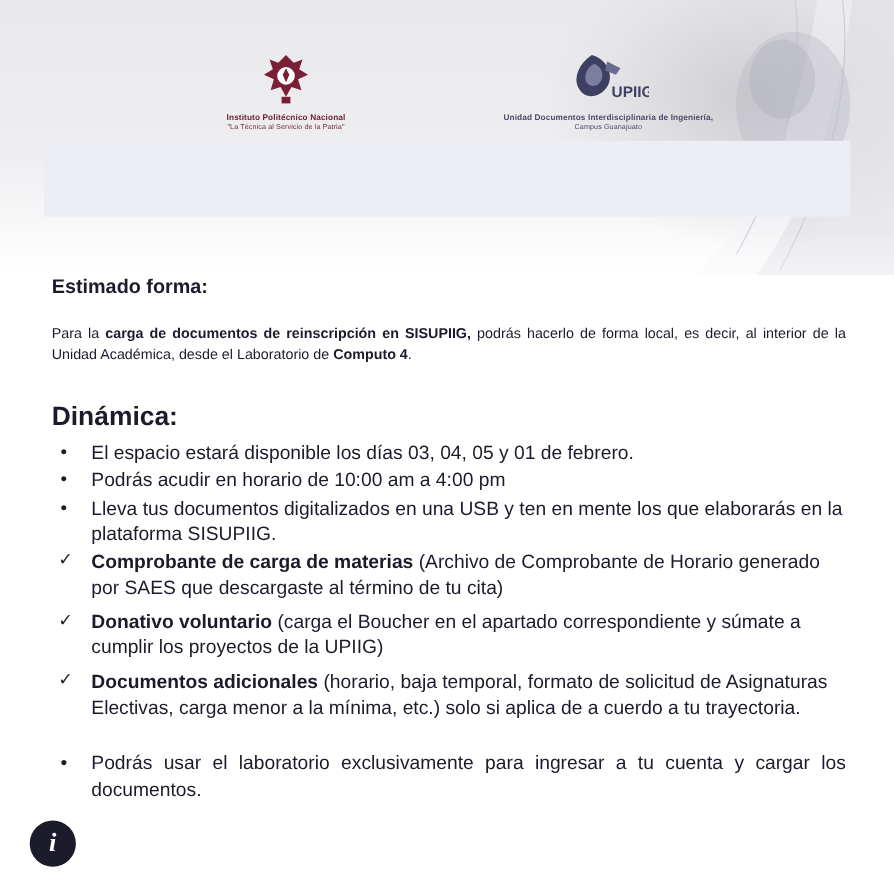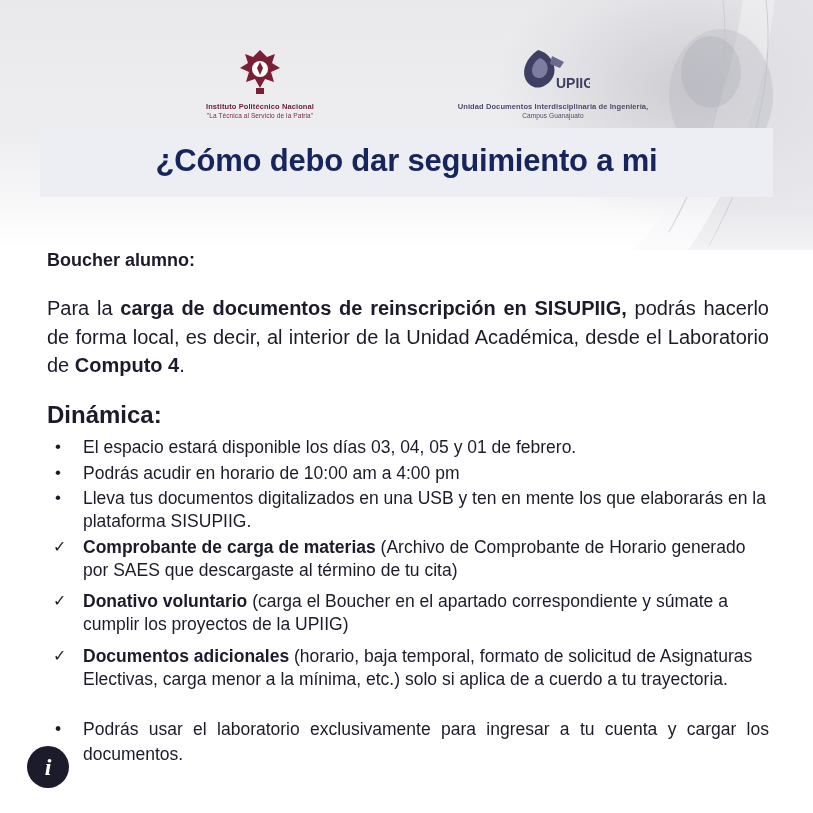--- a/index.html
+++ b/index.html
@@ -113,23 +113,23 @@
     color: #1b1b2b;
     font-size: 17.5px;
     line-height: 1.34;
   }
   .greeting {
     font-weight: bold;
     font-size: 18px;
     margin: 0 0 22px 0;
   }
   .para {
-    margin: 0 0 20px 0;
+    margin: 0 0 32px 0;
     text-align: justify;
-    font-size: 20px;
+    font-size: 13px;
     line-height: 1.42;
   }
   .para b { font-weight: bold; }
 
   .section-title {
     font-weight: bold;
     font-size: 24px;
     margin: 0 0 5px 0;
   }
 
@@ -241,27 +241,27 @@
     <div class="logo-caption upiig">
       <span>Unidad Documentos Interdisciplinaria de Ingeniería,</span>
       <span class="sub">Campus Guanajuato</span>
     </div>
   </div>
 
 </div>
 
 <div class="title-banner">
   <h1>
-    <span>¿Cómo debo dar seguimiento a mi</span><br>
+    <br>
   </h1>
 </div>
 
 <div class="content">
 
-  <p class="greeting">Boucher alumno:</p>
+  <p class="greeting">Estimado forma:</p>
 
   <p class="para"><span>Para la </span><b>carga de documentos de reinscripción en SISUPIIG,</b><span> podrás hacerlo de forma local, es decir, al interior de la Unidad Académica, desde el Laboratorio de </span><b>Computo 4</b><span>.</span></p>
 
   <p class="section-title">Dinámica:</p>
 
   <ul class="plain">
     <li>
       <span class="mk">•</span>
       <span>El espacio estará disponible los días 03, 04, 05 y 01 de febrero.</span>
     </li>

